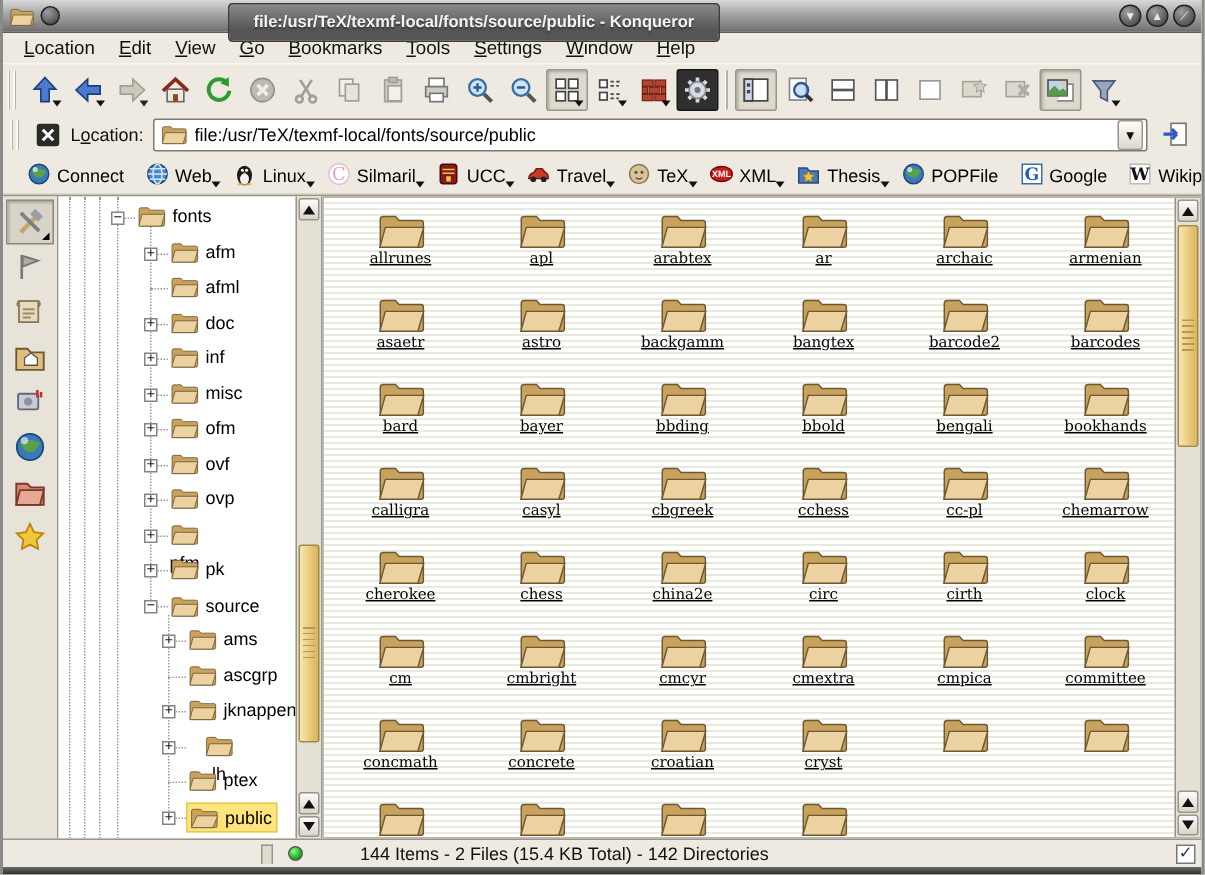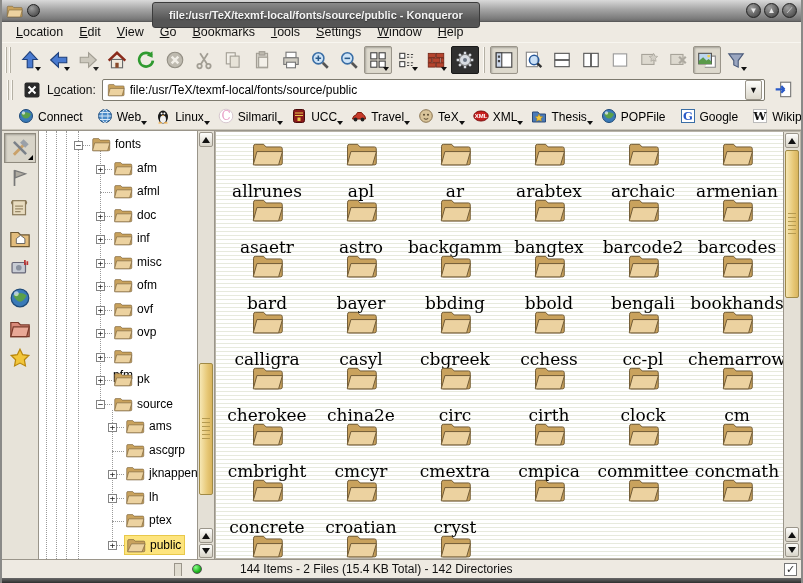--- a/index.html
+++ b/index.html
@@ -105,22 +105,22 @@
               border: 1px solid #a08a46; border-radius: 2px; }
   .sb-thumb .ridges { position: absolute; left: 2px; right: 2px; top: 50%; margin-top: -11px; height: 22px;
               background: repeating-linear-gradient(180deg, #b59a50 0 1px, transparent 1px 4px); }
 
   .iconview { flex: 1; position: relative; overflow: hidden;
               background: repeating-linear-gradient(180deg, #ffffff 0 3px, #e7eadd 3px 4px);
               border: 1px solid #b9b5a9; display: flex; }
   .grid-area { flex: 1; overflow: hidden; padding: 3px 0 0 4px; }
   .fgrid { display: grid; grid-template-columns: repeat(6, 94px); }
   .fcell { height: 56px; display: flex; flex-direction: column; align-items: center; justify-content: flex-start; padding-top: 5px; }
-  .fcell .flabel { font-family: "DejaVu Serif", "Liberation Serif", serif; font-size: 17px;
-                   color: #000; margin-top: 14px; }
+  .fcell .flabel { font-family: "DejaVu Serif", "Liberation Serif", serif; font-size: 10px;
+                   color: #000; margin-top: 0; text-decoration: underline; }
 
   
   .statusbar { height: 19px; background: #eeeae2; border-top: 1px solid #9a958a;
                display: flex; align-items: center; font-size: 12px; color: #111; position: relative; }
   .status-grip { width: 8px; height: 13px; margin-left: 172px;
                  border: 1px solid #9a958a; border-bottom: none; background: #e0dcd0; }
   .led { width: 10px; height: 10px; border-radius: 50%; margin-left: 10px;
          background: radial-gradient(circle at 35% 30%, #8aff8a, #1fb41f 60%, #0a7a0a);
          border: 1px solid #555; }
   .status-text { margin-left: 38px; }
@@ -799,21 +799,21 @@
             <span>
               <svg width="20" height="16" viewBox="0 0 34 28">
                 <path d="M2.5 6.5 q0-2 2-2 h8.5 l2.5 2.7 h15 q1.8 0 1.8 1.8 V24 q0 1.8-1.8 1.8 H4.3 q-1.8 0-1.8-1.8 Z" fill="#c9a25d" stroke="#6e5833"></path>
                 <path d="M6 12 H32.5 L28.5 25.8 H2.2 Z" fill="#ecd2a0" stroke="#6e5833"></path>
               </svg>
             </span>
             <span class="tlabel">jknappen</span>
           </div>
           <div class="tstub" style="left: 73px; width: 12px; top: 366.5px;"></div>
           <div class="texp" style="left: 69px; top: 362.5px;">+</div>
-          <div class="tlabel-wrap" style="left: 85px; top: 356.5px;">
+          <div class="tlabel-wrap" style="left: 96px; top: 356.5px; flex-direction: column;">
             <span>
               <svg width="20" height="16" viewBox="0 0 34 28">
                 <path d="M2.5 6.5 q0-2 2-2 h8.5 l2.5 2.7 h15 q1.8 0 1.8 1.8 V24 q0 1.8-1.8 1.8 H4.3 q-1.8 0-1.8-1.8 Z" fill="#c9a25d" stroke="#6e5833"></path>
                 <path d="M6 12 H32.5 L28.5 25.8 H2.2 Z" fill="#ecd2a0" stroke="#6e5833"></path>
               </svg>
             </span>
             <span class="tlabel">lh</span>
           </div>
           <div class="tstub" style="left: 73px; width: 12px; top: 390px;"></div>
           <div class="tlabel-wrap" style="left: 85px; top: 380px;">
@@ -874,38 +874,38 @@
               </span>
               <div class="flabel">apl</div>
             </div>
             <div class="fcell">
               <span>
                 <svg width="33" height="27" viewBox="0 0 34 28">
                   <path d="M2.5 6.5 q0-2 2-2 h8.5 l2.5 2.7 h15 q1.8 0 1.8 1.8 V24 q0 1.8-1.8 1.8 H4.3 q-1.8 0-1.8-1.8 Z" fill="#c9a25d" stroke="#6e5833"></path>
                   <path d="M6 12 H32.5 L28.5 25.8 H2.2 Z" fill="#ecd2a0" stroke="#6e5833"></path>
                 </svg>
               </span>
+              <div class="flabel">arabtex</div>
+            </div>
+            <div class="fcell">
+              <span>
+                <svg width="33" height="27" viewBox="0 0 34 28">
+                  <path d="M2.5 6.5 q0-2 2-2 h8.5 l2.5 2.7 h15 q1.8 0 1.8 1.8 V24 q0 1.8-1.8 1.8 H4.3 q-1.8 0-1.8-1.8 Z" fill="#c9a25d" stroke="#6e5833"></path>
+                  <path d="M6 12 H32.5 L28.5 25.8 H2.2 Z" fill="#ecd2a0" stroke="#6e5833"></path>
+                </svg>
+              </span>
               <div class="flabel">ar</div>
             </div>
             <div class="fcell">
               <span>
                 <svg width="33" height="27" viewBox="0 0 34 28">
                   <path d="M2.5 6.5 q0-2 2-2 h8.5 l2.5 2.7 h15 q1.8 0 1.8 1.8 V24 q0 1.8-1.8 1.8 H4.3 q-1.8 0-1.8-1.8 Z" fill="#c9a25d" stroke="#6e5833"></path>
                   <path d="M6 12 H32.5 L28.5 25.8 H2.2 Z" fill="#ecd2a0" stroke="#6e5833"></path>
                 </svg>
               </span>
-              <div class="flabel">arabtex</div>
-            </div>
-            <div class="fcell">
-              <span>
-                <svg width="33" height="27" viewBox="0 0 34 28">
-                  <path d="M2.5 6.5 q0-2 2-2 h8.5 l2.5 2.7 h15 q1.8 0 1.8 1.8 V24 q0 1.8-1.8 1.8 H4.3 q-1.8 0-1.8-1.8 Z" fill="#c9a25d" stroke="#6e5833"></path>
-                  <path d="M6 12 H32.5 L28.5 25.8 H2.2 Z" fill="#ecd2a0" stroke="#6e5833"></path>
-                </svg>
-              </span>
               <div class="flabel">archaic</div>
             </div>
             <div class="fcell">
               <span>
                 <svg width="33" height="27" viewBox="0 0 34 28">
                   <path d="M2.5 6.5 q0-2 2-2 h8.5 l2.5 2.7 h15 q1.8 0 1.8 1.8 V24 q0 1.8-1.8 1.8 H4.3 q-1.8 0-1.8-1.8 Z" fill="#c9a25d" stroke="#6e5833"></path>
                   <path d="M6 12 H32.5 L28.5 25.8 H2.2 Z" fill="#ecd2a0" stroke="#6e5833"></path>
                 </svg>
               </span>
               <div class="flabel">armenian</div>
@@ -1073,20 +1073,29 @@
               <div class="flabel">chemarrow</div>
             </div>
             <div class="fcell">
               <span>
                 <svg width="33" height="27" viewBox="0 0 34 28">
                   <path d="M2.5 6.5 q0-2 2-2 h8.5 l2.5 2.7 h15 q1.8 0 1.8 1.8 V24 q0 1.8-1.8 1.8 H4.3 q-1.8 0-1.8-1.8 Z" fill="#c9a25d" stroke="#6e5833"></path>
                   <path d="M6 12 H32.5 L28.5 25.8 H2.2 Z" fill="#ecd2a0" stroke="#6e5833"></path>
                 </svg>
               </span>
               <div class="flabel">cherokee</div>
+            </div>
+            <div class="fcell">
+              <span>
+                <svg width="33" height="27" viewBox="0 0 34 28">
+                  <path d="M2.5 6.5 q0-2 2-2 h8.5 l2.5 2.7 h15 q1.8 0 1.8 1.8 V24 q0 1.8-1.8 1.8 H4.3 q-1.8 0-1.8-1.8 Z" fill="#c9a25d" stroke="#6e5833"></path>
+                  <path d="M6 12 H32.5 L28.5 25.8 H2.2 Z" fill="#ecd2a0" stroke="#6e5833"></path>
+                </svg>
+              </span>
+              <div class="flabel">chess</div>
             </div>
             <div class="fcell">
               <span>
                 <svg width="33" height="27" viewBox="0 0 34 28">
                   <path d="M2.5 6.5 q0-2 2-2 h8.5 l2.5 2.7 h15 q1.8 0 1.8 1.8 V24 q0 1.8-1.8 1.8 H4.3 q-1.8 0-1.8-1.8 Z" fill="#c9a25d" stroke="#6e5833"></path>
                   <path d="M6 12 H32.5 L28.5 25.8 H2.2 Z" fill="#ecd2a0" stroke="#6e5833"></path>
                 </svg>
               </span>
               <div class="flabel">china2e</div>
             </div>

